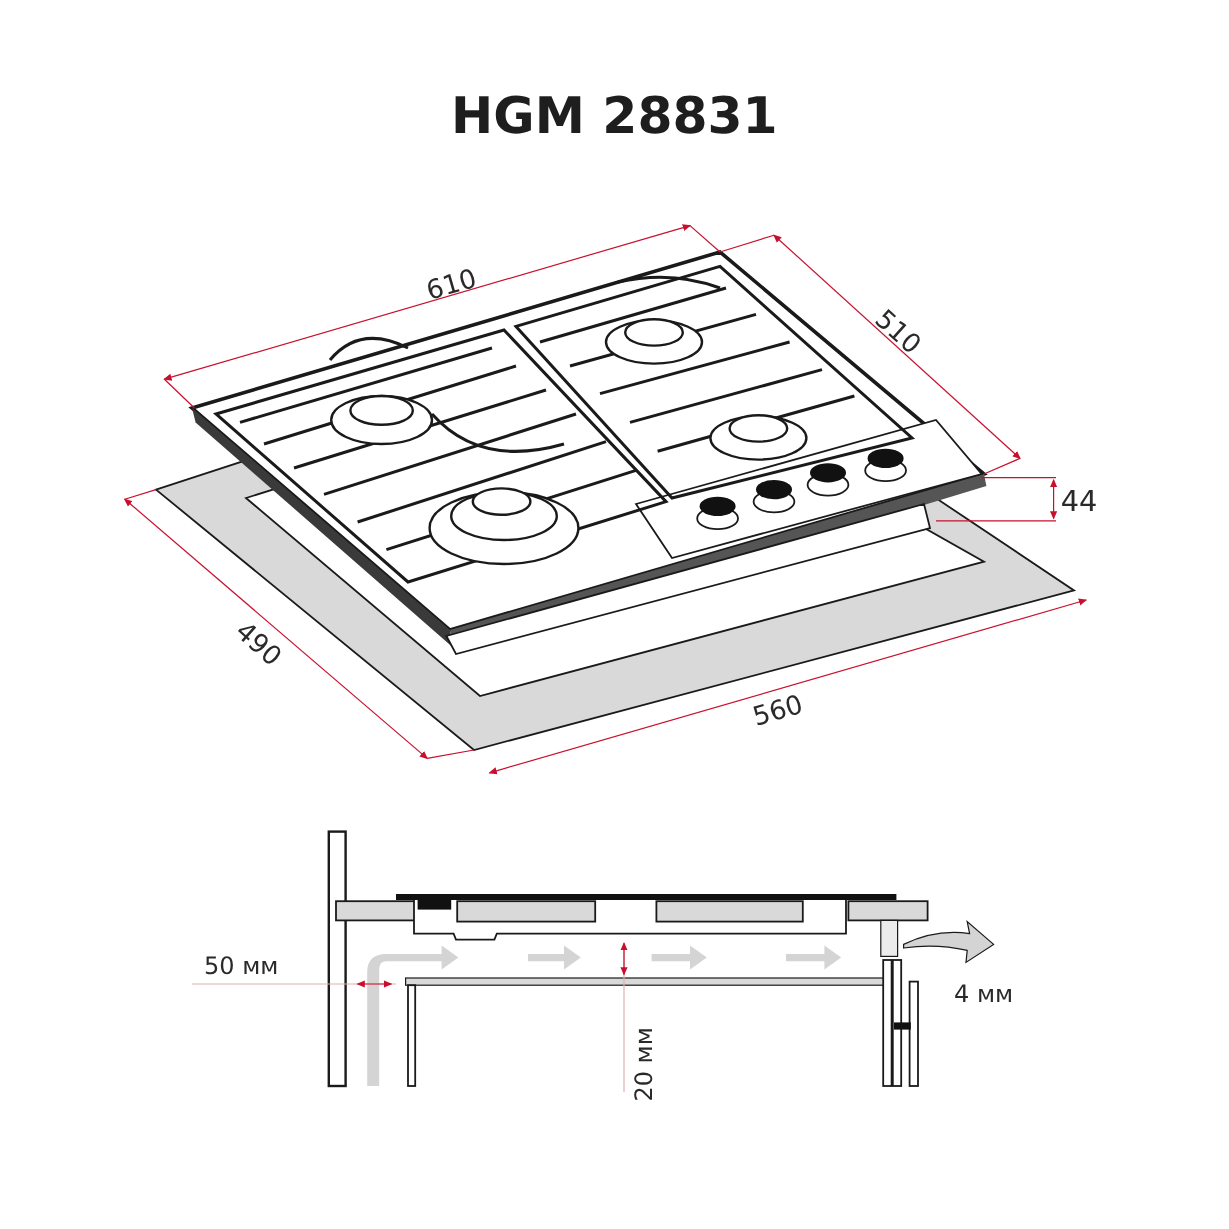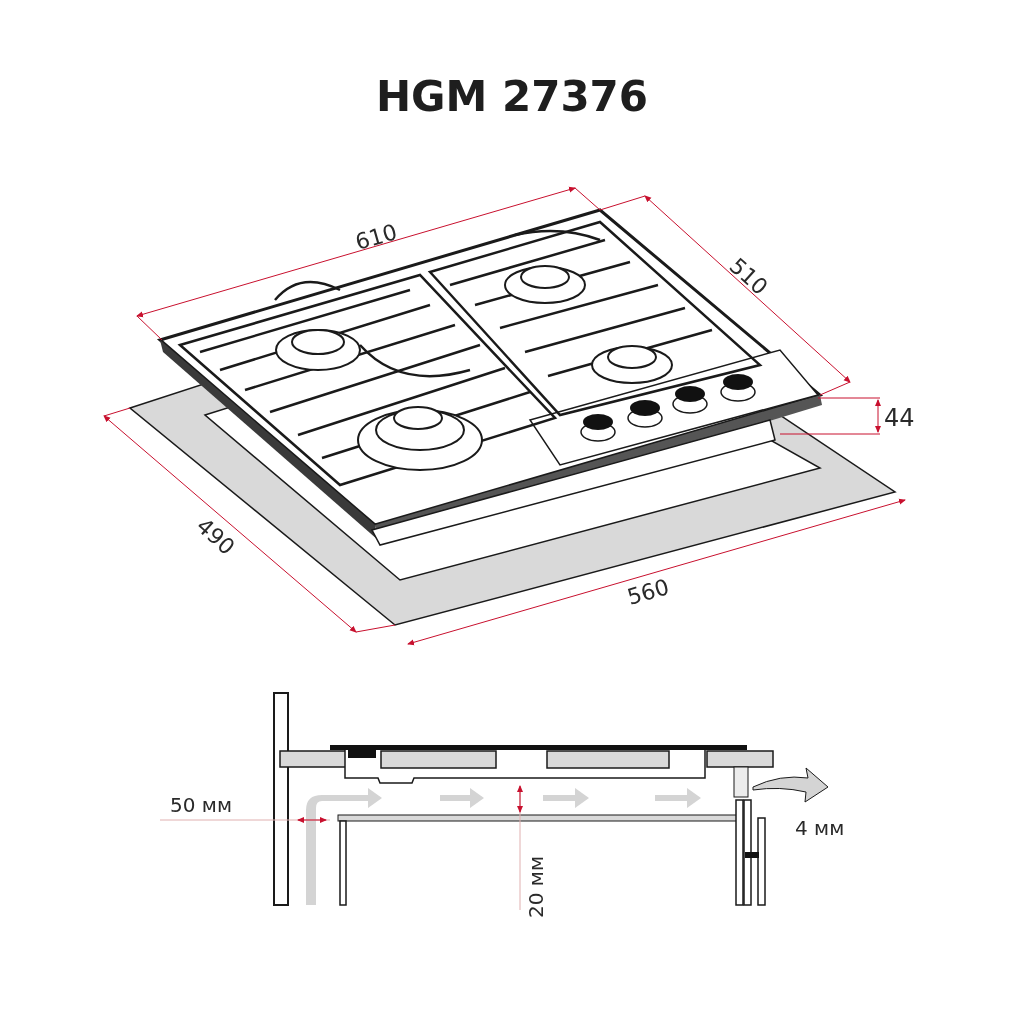--- a/index.html
+++ b/index.html
@@ -9,21 +9,21 @@
       font-family: "DejaVu Sans", sans-serif; font-weight: bold; font-size: 42px;
       color: #1e1e1e; letter-spacing: 0px;
     }
     svg { position: absolute; left: 0; top: 0; }
     .dim-text { font-family: "DejaVu Sans", sans-serif; font-size: 22px; fill: #2a2a2a; }
     .lbl-text { font-family: "DejaVu Sans", sans-serif; font-size: 20px; fill: #2a2a2a; }
   </style>
 </head>
 <body>
 
-<div class="title">HGM 27376</div>
+<div class="title">HGM 28831</div>
 
 <svg width="1024" height="1024" viewBox="0 0 1024 1024">
   <defs>
     <marker id="arrR" markerWidth="8" markerHeight="8" refX="6" refY="4" orient="auto">
       <path d="M0,1 L7,4 L0,7 Z" fill="#c8102e"></path>
     </marker>
     <marker id="arrL" markerWidth="8" markerHeight="8" refX="2" refY="4" orient="auto">
       <path d="M8,1 L1,4 L8,7 Z" fill="#c8102e"></path>
     </marker>
   </defs>

